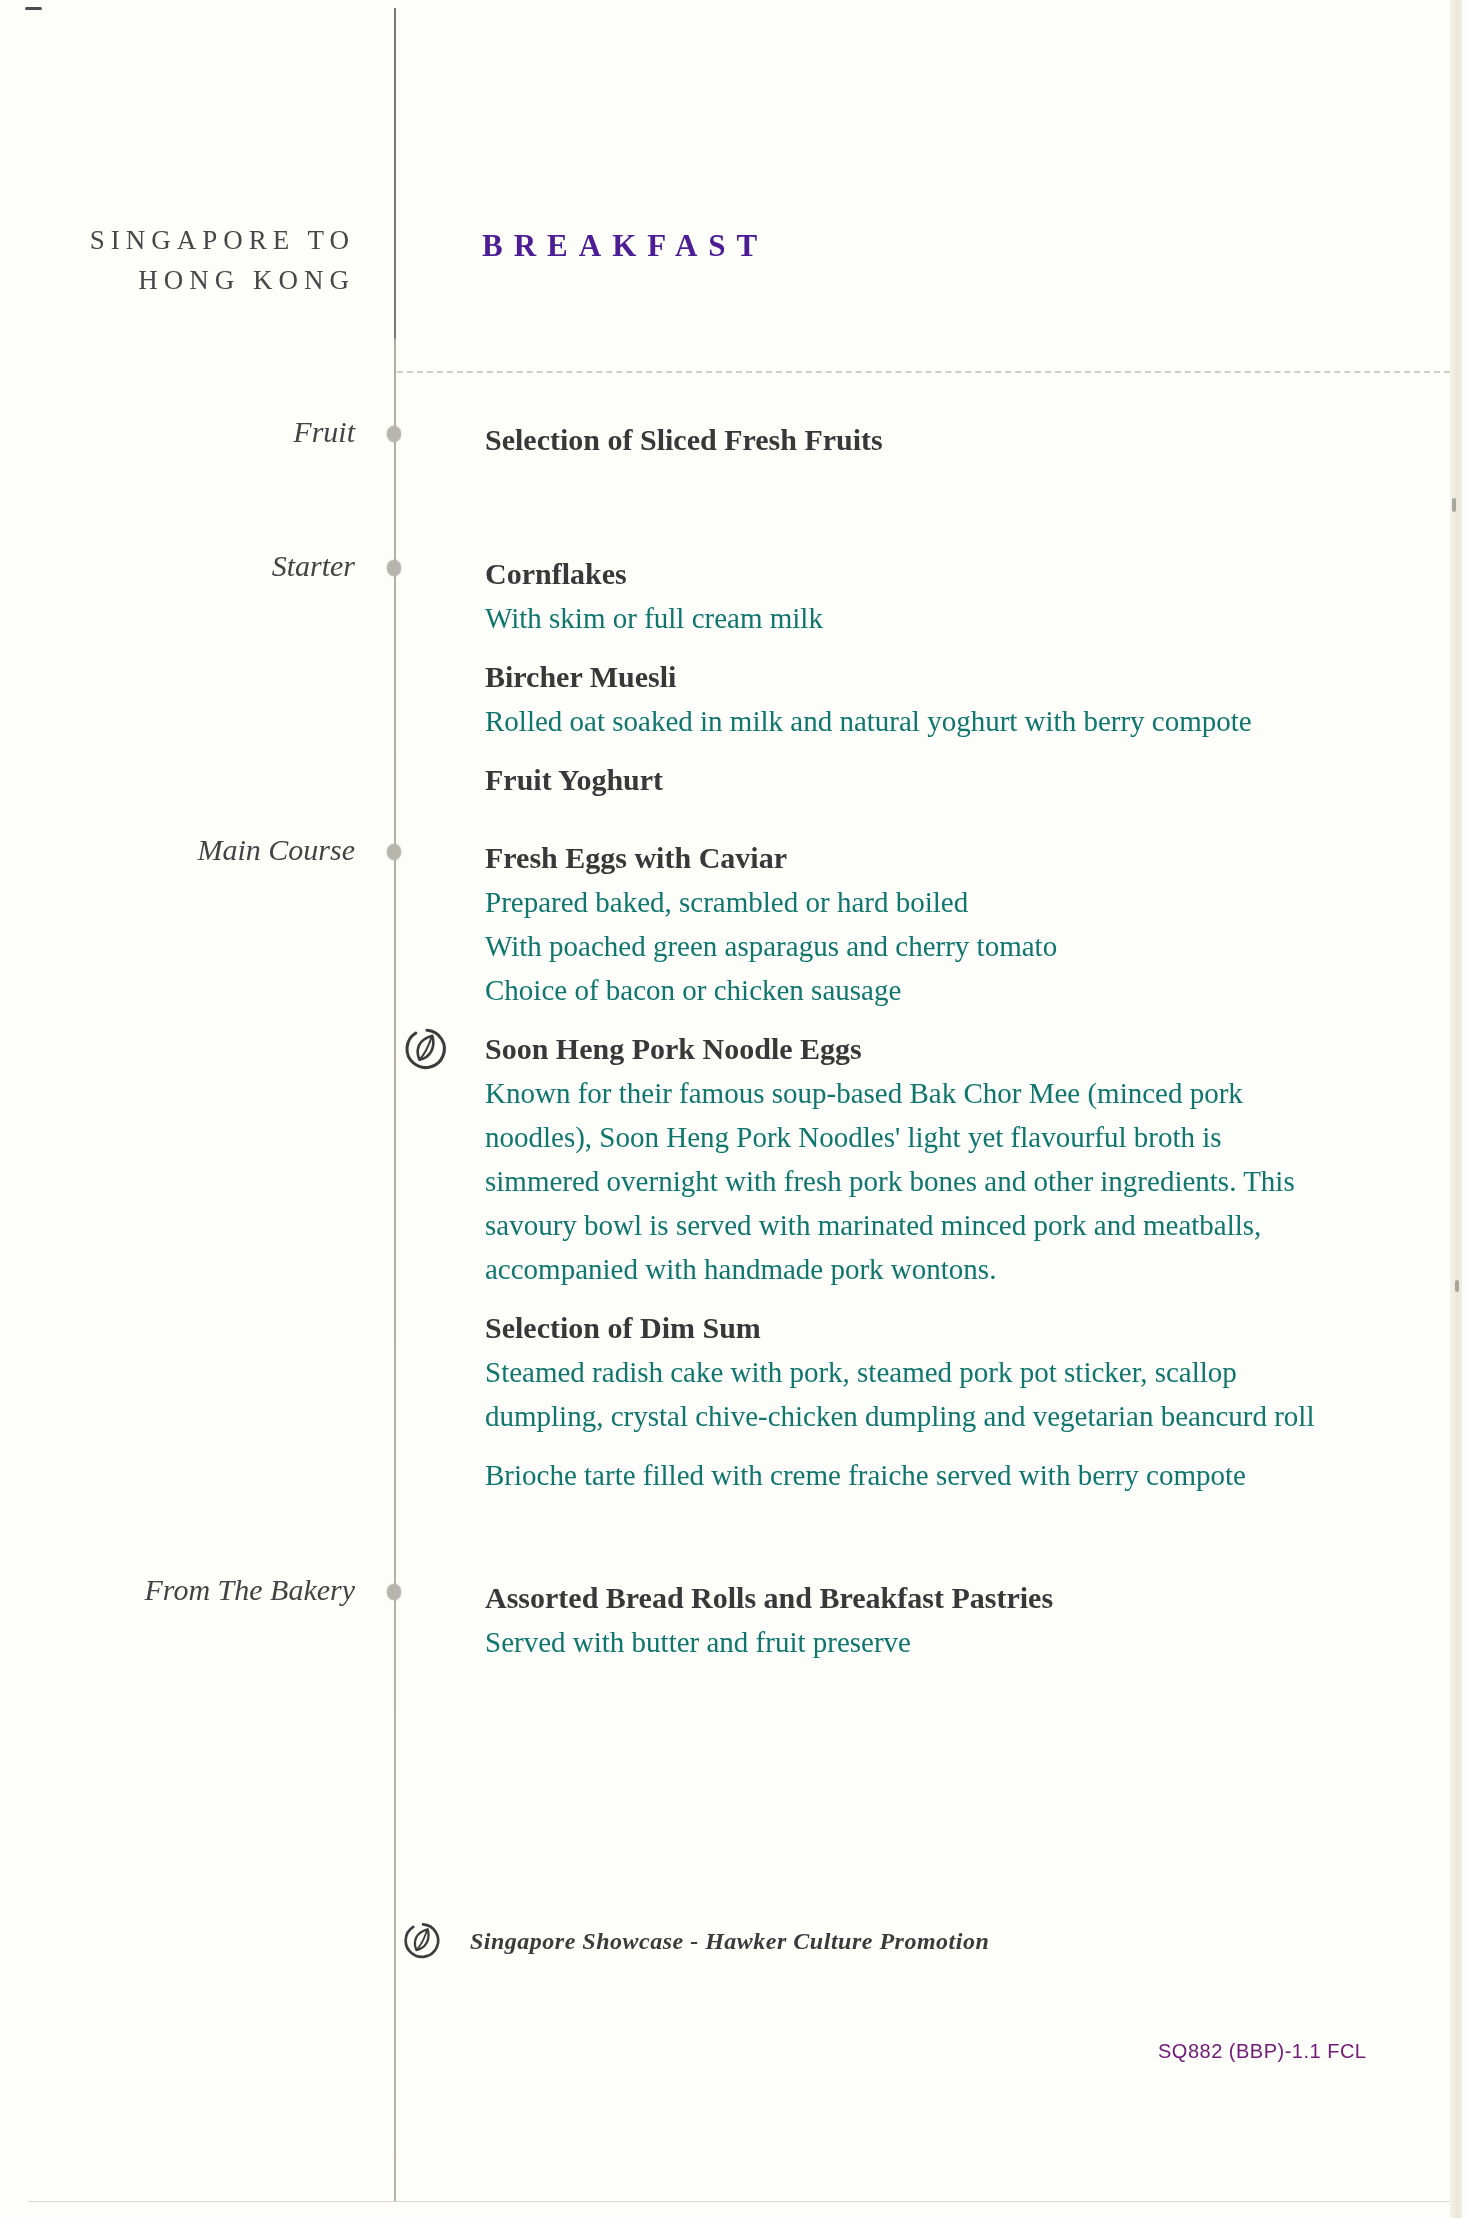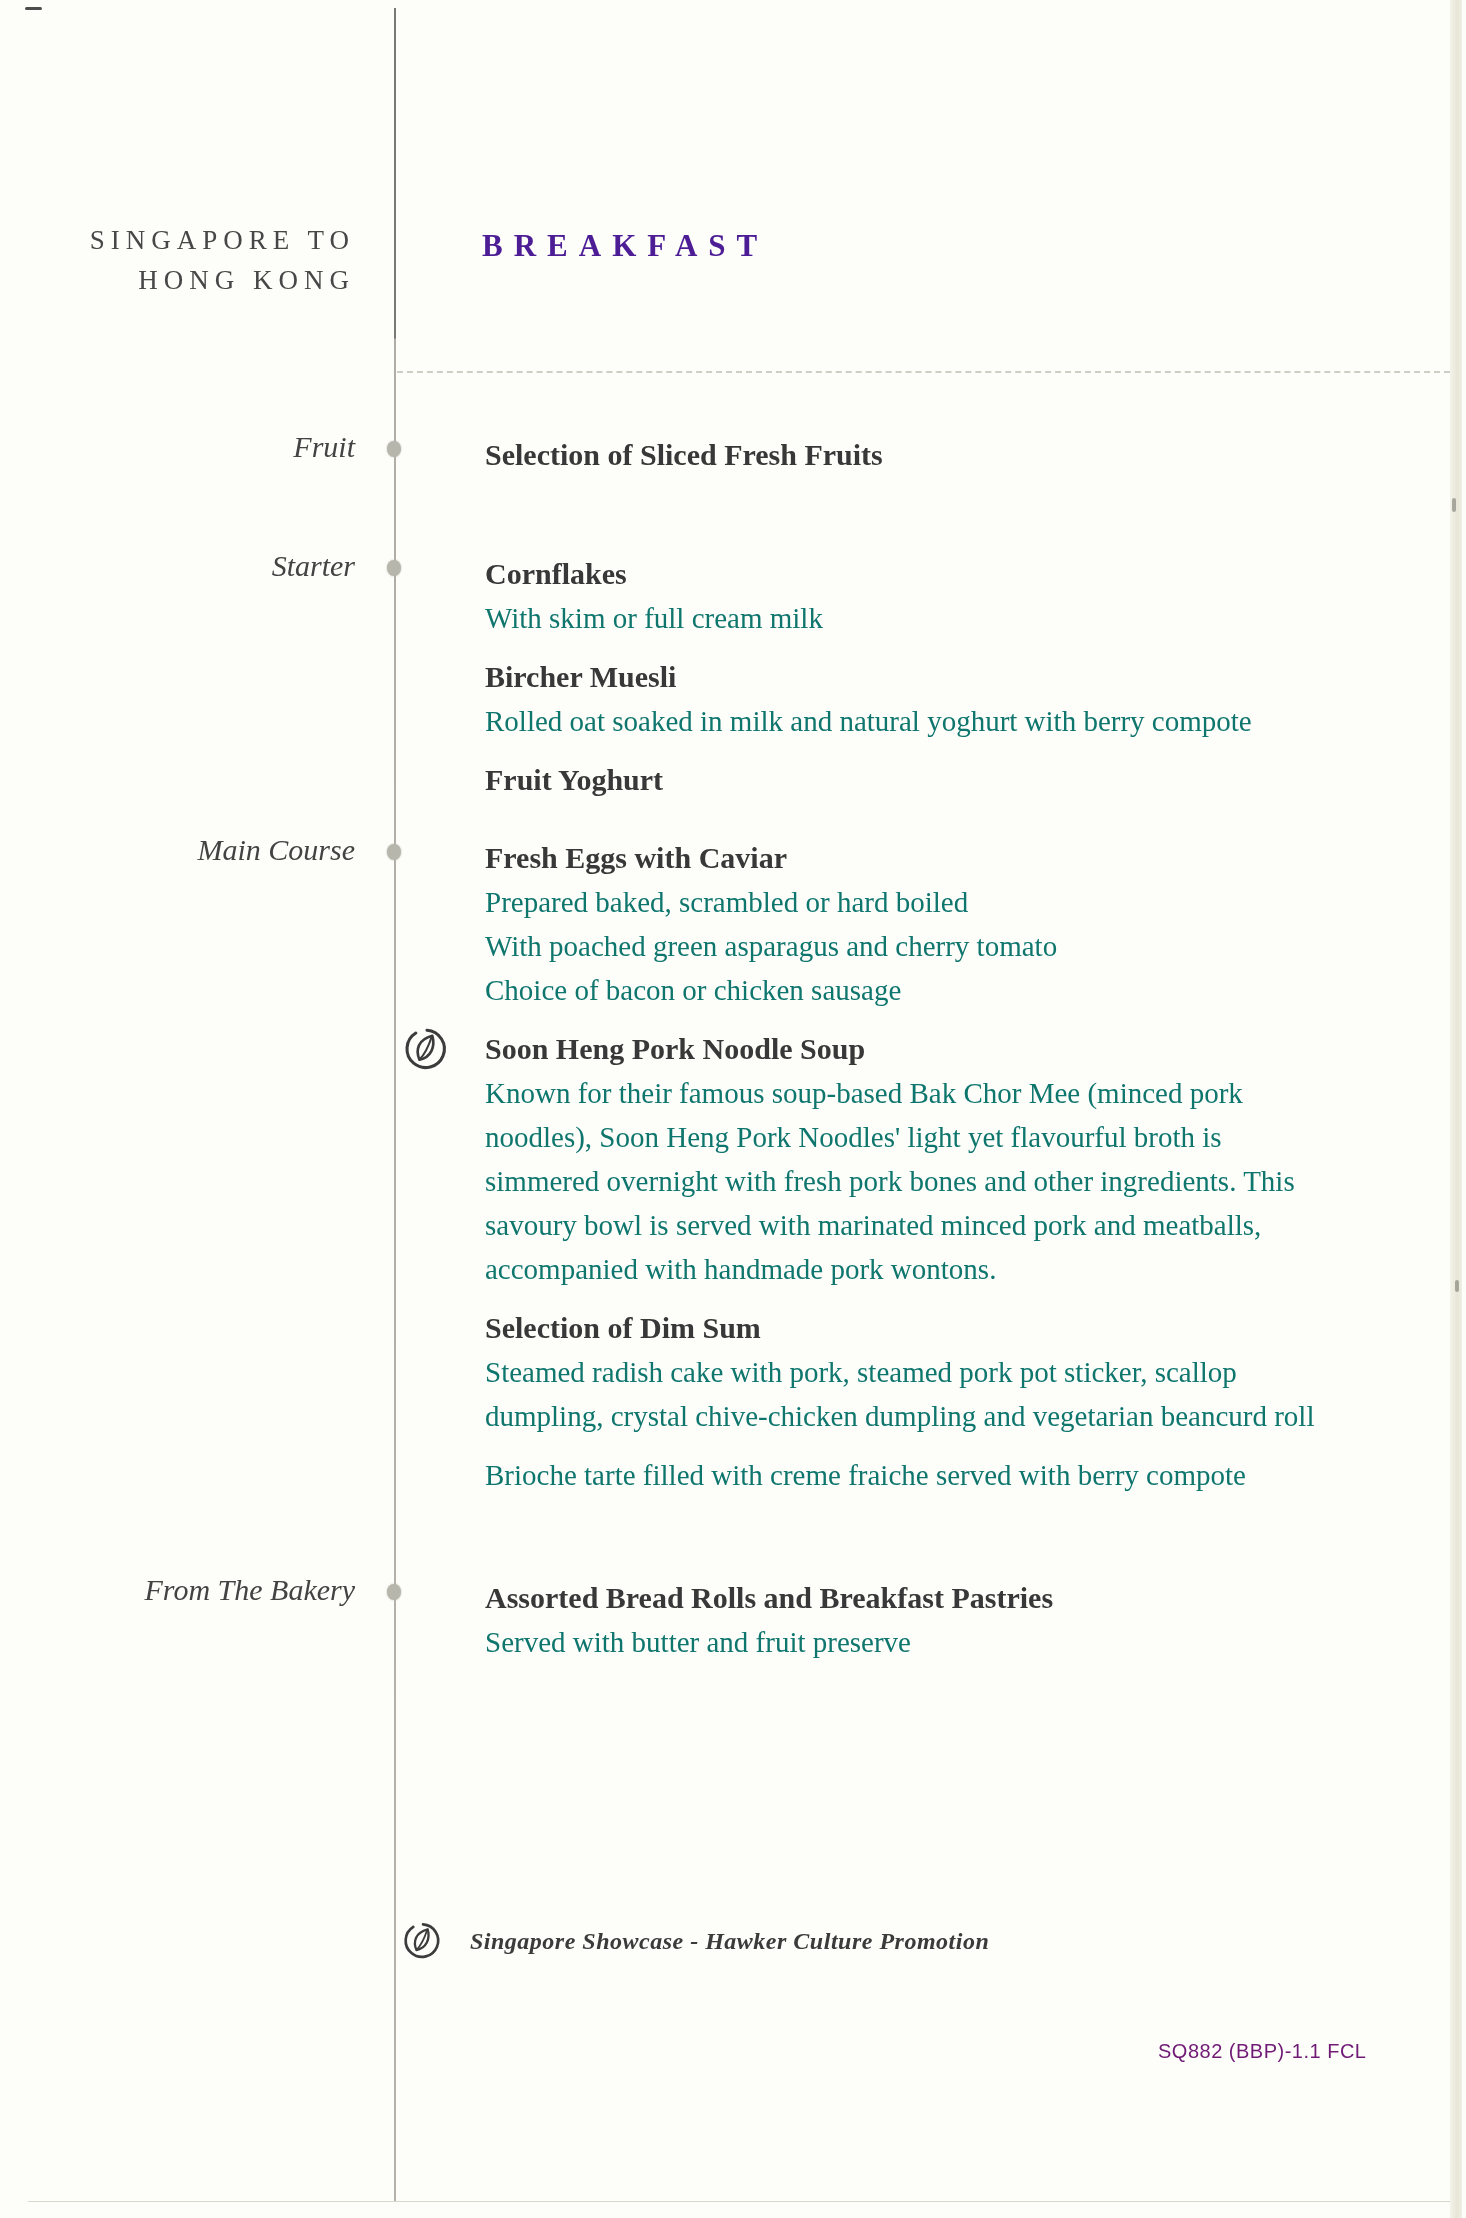--- a/index.html
+++ b/index.html
@@ -42,21 +42,21 @@
     font-size:27px;line-height:40px;letter-spacing:6px;
     color:#474747;
   }
   .meal-title{
     position:absolute;top:228px;left:482px;
     font-size:31px;letter-spacing:11px;font-weight:600;color:#4c1d95;
   }
 
   
   .section{position:absolute;left:0;width:1466px;}
-  .s0{top:433px}.s1{top:552px}.s2{top:836px}.s3{top:1576px}
+  .s0{top:418px}.s1{top:552px}.s2{top:836px}.s3{top:1576px}
   .label{
     position:absolute;left:0;top:-8px;width:355px;text-align:right;
     font-style:italic;font-size:30px;line-height:44px;color:#434343;
   }
   .dot{
     position:absolute;left:387px;top:8px;width:14px;height:16px;
     border-radius:50%;background:#b6b6ac;box-shadow:0 0 2px #b6b6ac;
   }
   .items{margin-left:485px;width:960px;}
   .item{position:relative;margin-bottom:15px;}
@@ -142,21 +142,21 @@
             <div class="desc">Choice of bacon or chicken sausage</div>
           </div>
           <div class="item">
   <span class="special-icon">
     <svg viewBox="0 0 48 48" width="46" height="46" aria-hidden="true">
       <path d="M 18 5 A 19.5 19.5 0 1 0 30 5" fill="none" stroke="#3c3c3c" stroke-width="3.2" stroke-linecap="round"></path>
       <path d="M 15 33 C 13 22 19 12 34 12 C 34.5 24 27 33.5 15 33 Z" fill="none" stroke="#3c3c3c" stroke-width="2.8" stroke-linejoin="round"></path>
       <path d="M 15 33 C 21 29 28 21 33 13" fill="none" stroke="#3c3c3c" stroke-width="2.2" stroke-linecap="round"></path>
     </svg>
   </span>
-<div class="title">Soon Heng Pork Noodle Soup</div>
+<div class="title">Soon Heng Pork Noodle Eggs</div>
             <div class="desc">Known for their famous soup-based Bak Chor Mee (minced pork</div>
             <div class="desc">noodles), Soon Heng Pork Noodles' light yet flavourful broth is</div>
             <div class="desc">simmered overnight with fresh pork bones and other ingredients. This</div>
             <div class="desc">savoury bowl is served with marinated minced pork and meatballs,</div>
             <div class="desc">accompanied with handmade pork wontons.</div>
           </div>
           <div class="item">
             <div class="title">Selection of Dim Sum</div>
             <div class="desc">Steamed radish cake with pork, steamed pork pot sticker, scallop</div>
             <div class="desc">dumpling, crystal chive-chicken dumpling and vegetarian beancurd roll</div>

